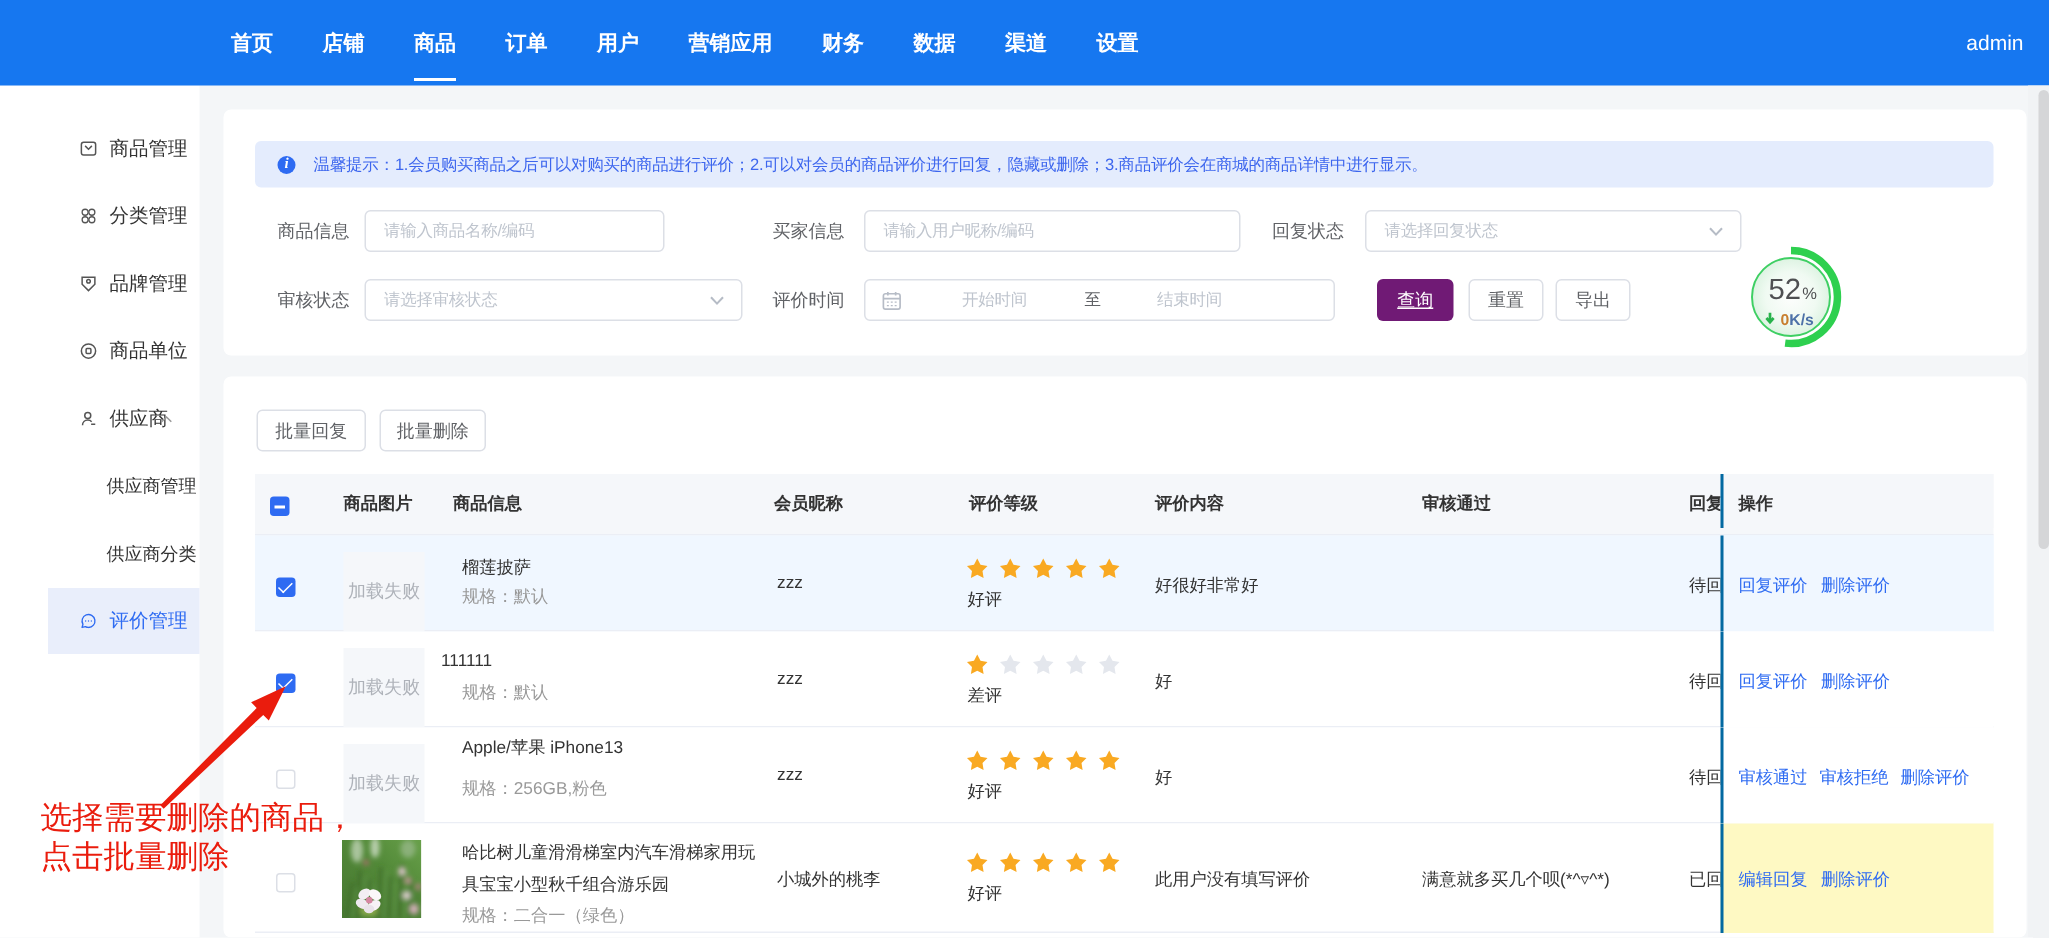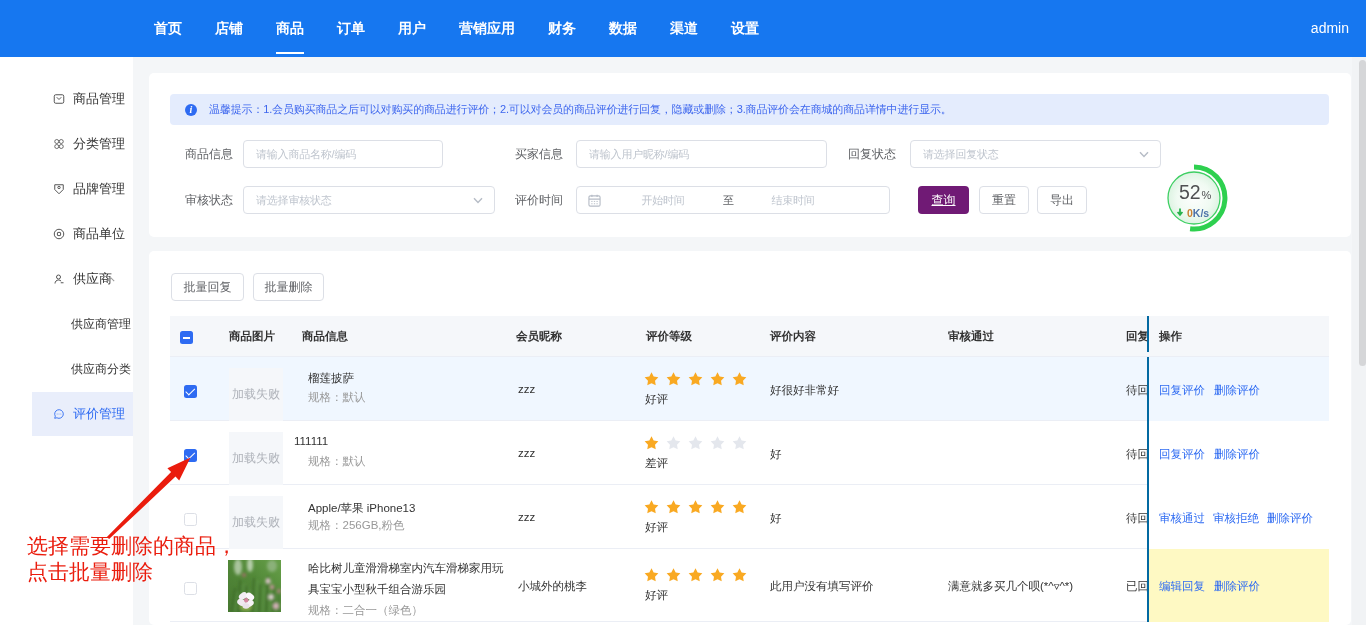--- a/index.html
+++ b/index.html
@@ -212,21 +212,21 @@
           <div class="td" style="left:600px;top:26px">好</div>
           <div class="td" style="left:956px;top:26px">待回复</div>
           <div class="opcol" style="left:977px;top:0;width:182px;height:64px;background:#fff">
             <span class="link" style="position:absolute;left:10px;top:26px">回复评价</span>
             <span class="link" style="position:absolute;left:65px;top:26px">删除评价</span>
           </div>
         </div>
       <div class="trow" style="height:64px;background:#fff">
           <div class="ck off" style="left:13.5px;top:28px"></div>
           <div class="imgbox" style="left:59px;top:11px">加载失败</div>
-          <div class="td" style="left:138px;top:16px">Apple/苹果 iPhone13</div>
+          <div class="td" style="left:138px;top:6px">Apple/苹果 iPhone13</div>
           <div class="td tspec" style="left:138px;top:33px">规格：256GB,粉色</div>
           <div class="td" style="left:348px;top:26px">zzz</div>
           <svg style="position:absolute;left:473px;top:13.5px" width="112" height="17" viewBox="0 0 112 17">
             <polygon points="0,-8 2.41,-3.32 7.61,-2.47 3.9,1.27 4.7,6.47 0,4.1 -4.7,6.47 -3.9,1.27 -7.61,-2.47 -2.41,-3.32" transform="translate(8.5,8.5) scale(0.9)" fill="#f9a922"></polygon>
             <polygon points="0,-8 2.41,-3.32 7.61,-2.47 3.9,1.27 4.7,6.47 0,4.1 -4.7,6.47 -3.9,1.27 -7.61,-2.47 -2.41,-3.32" transform="translate(30.5,8.5) scale(0.9)" fill="#f9a922"></polygon>
             <polygon points="0,-8 2.41,-3.32 7.61,-2.47 3.9,1.27 4.7,6.47 0,4.1 -4.7,6.47 -3.9,1.27 -7.61,-2.47 -2.41,-3.32" transform="translate(52.5,8.5) scale(0.9)" fill="#f9a922"></polygon>
             <polygon points="0,-8 2.41,-3.32 7.61,-2.47 3.9,1.27 4.7,6.47 0,4.1 -4.7,6.47 -3.9,1.27 -7.61,-2.47 -2.41,-3.32" transform="translate(74.5,8.5) scale(0.9)" fill="#f9a922"></polygon>
             <polygon points="0,-8 2.41,-3.32 7.61,-2.47 3.9,1.27 4.7,6.47 0,4.1 -4.7,6.47 -3.9,1.27 -7.61,-2.47 -2.41,-3.32" transform="translate(96.5,8.5) scale(0.9)" fill="#f9a922"></polygon>
           </svg>
           <div class="td" style="left:475px;top:35px">好评</div>

